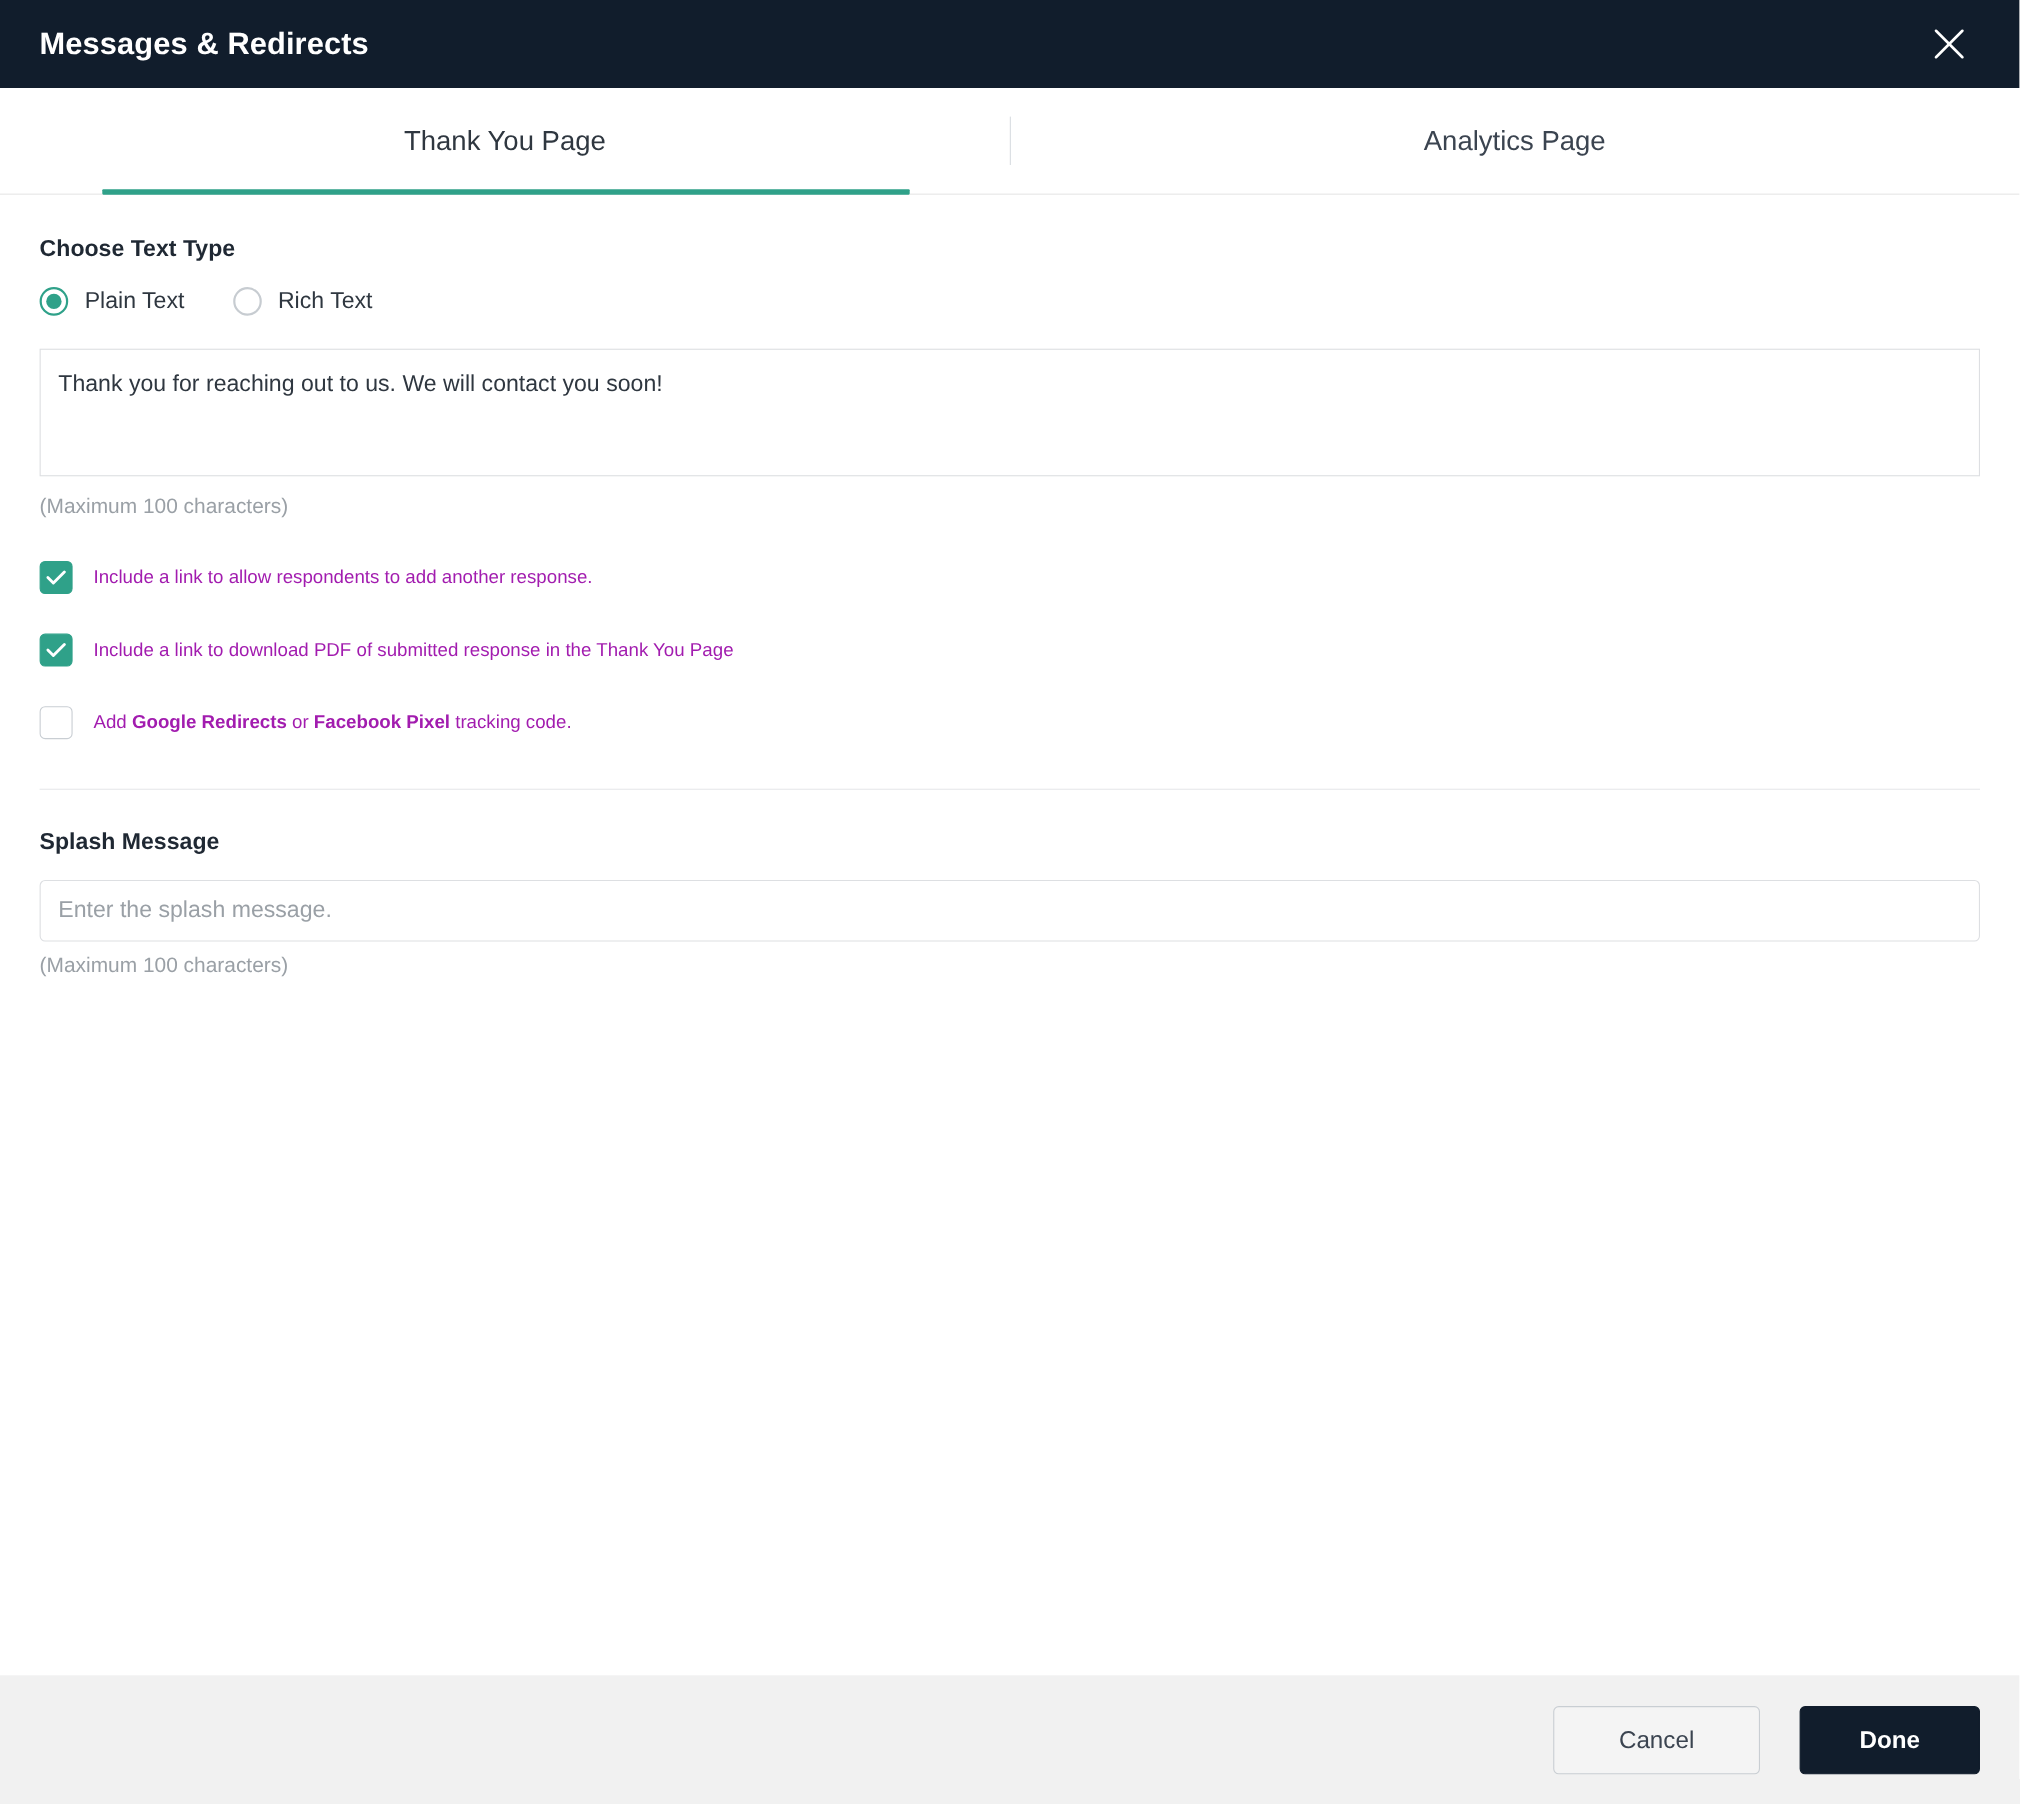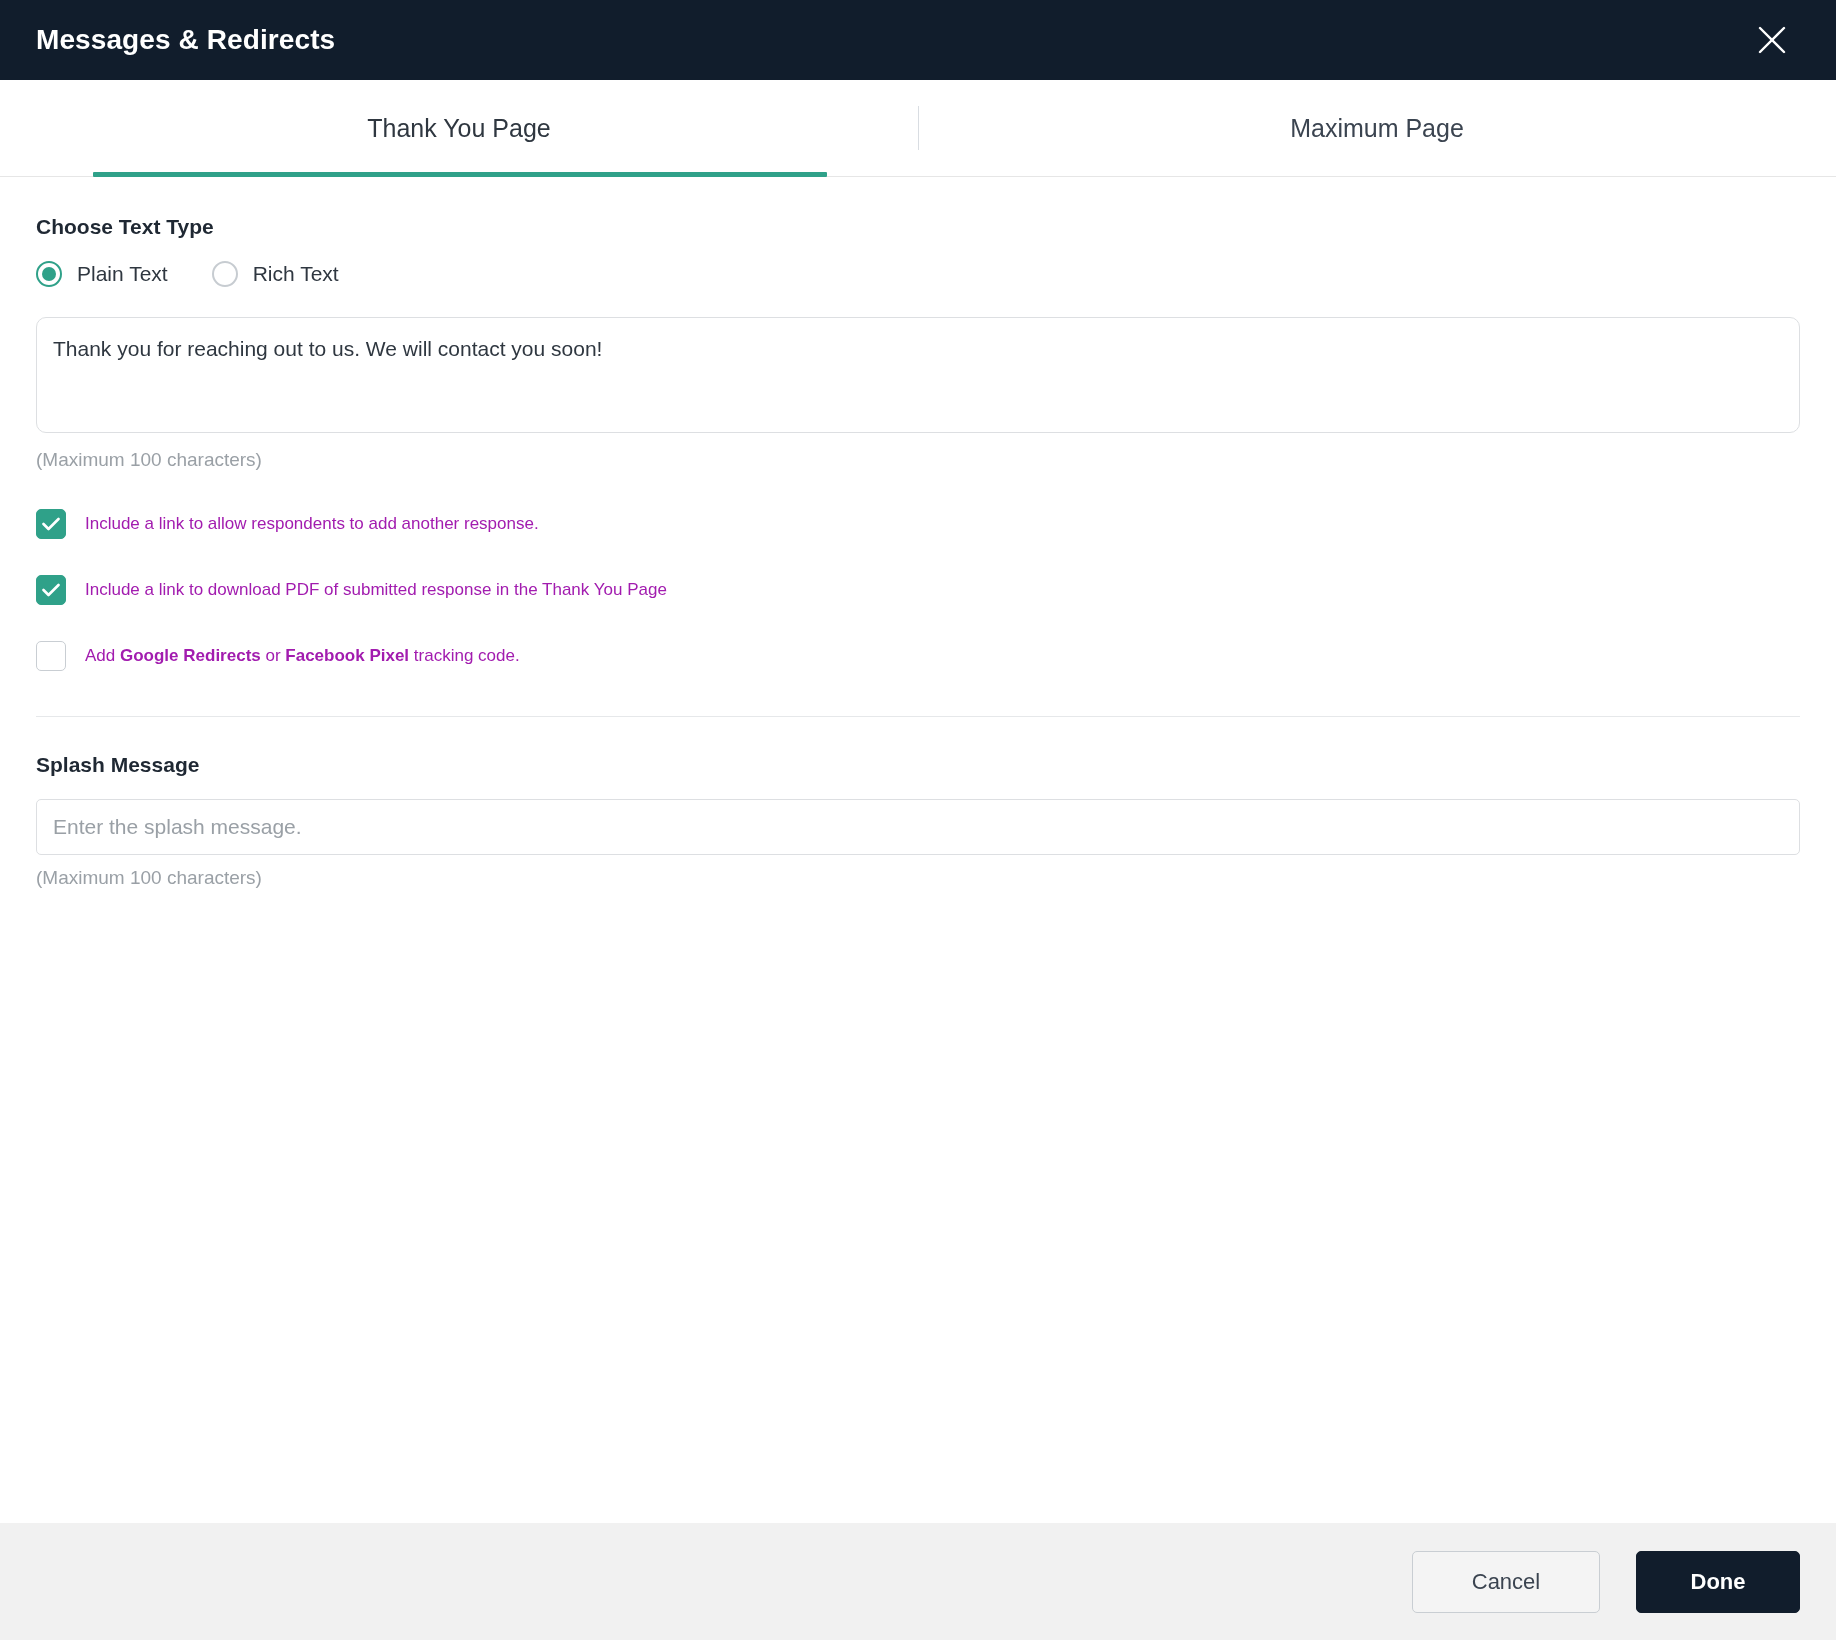--- a/index.html
+++ b/index.html
@@ -149,21 +149,21 @@
   .radio-label {
     font-size: 21px;
     color: #2f3740;
   }
 
   
   .text-area {
     width: 100%;
     height: 116px;
     border: 1px solid #dddfe2;
-    border-radius: 10px;
+    border-radius: 0;
     box-sizing: border-box;
     padding: 17px 16px;
     font-family: "Liberation Sans", sans-serif;
     font-size: 21px;
     color: #2f3740;
     background: #ffffff;
     resize: none;
     outline: none;
     line-height: 1.35;
   }
@@ -281,21 +281,21 @@
       </svg>
     </div>
   </div>
 
   <div class="tabs">
     <div class="tab active">
       <span>Thank You Page</span>
     </div>
     <div class="tab-divider"></div>
     <div class="tab">
-      <span>Maximum Page</span>
+      <span>Analytics Page</span>
     </div>
   </div>
 
   <div class="modal-body">
 
     <div class="section-label">Choose Text Type</div>
 
     <div class="radio-row">
       <div class="radio-option selected">
         <span class="radio-mark">

